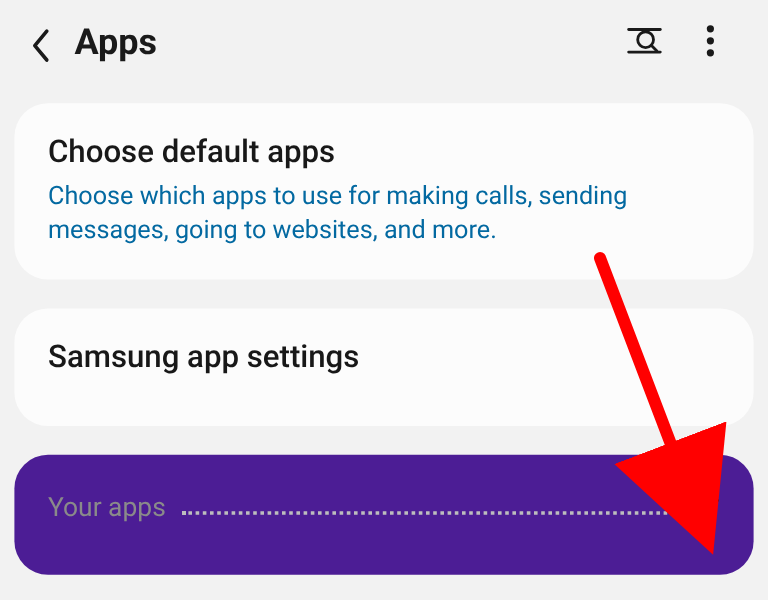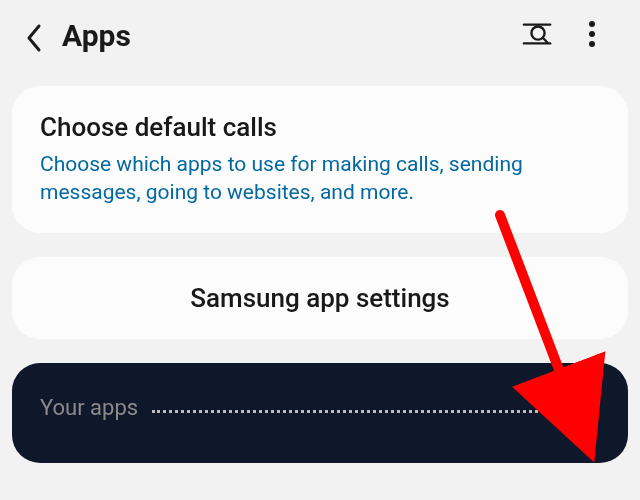--- a/index.html
+++ b/index.html
@@ -43,23 +43,23 @@
     font-size: 26px;
     font-weight: 500;
     color: #181818;
     margin-bottom: 8px;
   }
   .card-desc {
     font-size: 21px;
     color: #0369a1;
     line-height: 1.35;
   }
-  .card.single .card-title { margin-bottom: 0; text-align: center; }
+  .card.single .card-title { margin-bottom: 16px; }
   .listcard {
-    background: #0f172a;
+    background: #4c1d95;
     border-radius: 28px;
     margin: 10px 12px 0 12px;
     padding: 30px 28px 40px 28px;
   }
   .listrow {
     display: flex;
     align-items: center;
     gap: 14px;
   }
   .section-label {
@@ -107,21 +107,21 @@
       <svg width="8" height="28" viewBox="0 0 8 28">
         <circle cx="4" cy="4" r="3" fill="#1a1a1a"></circle>
         <circle cx="4" cy="14" r="3" fill="#1a1a1a"></circle>
         <circle cx="4" cy="24" r="3" fill="#1a1a1a"></circle>
       </svg>
     </div>
   </div>
 </div>
 
 <div class="card">
-  <div class="card-title">Choose default calls</div>
+  <div class="card-title">Choose default apps</div>
   <div class="card-desc">Choose which apps to use for making calls, sending messages, going to websites, and more.</div>
 </div>
 
 <div class="card single">
   <div class="card-title">Samsung app settings</div>
 </div>
 
 <div class="listcard">
   <div class="listrow">
     <div class="section-label">Your apps</div>

